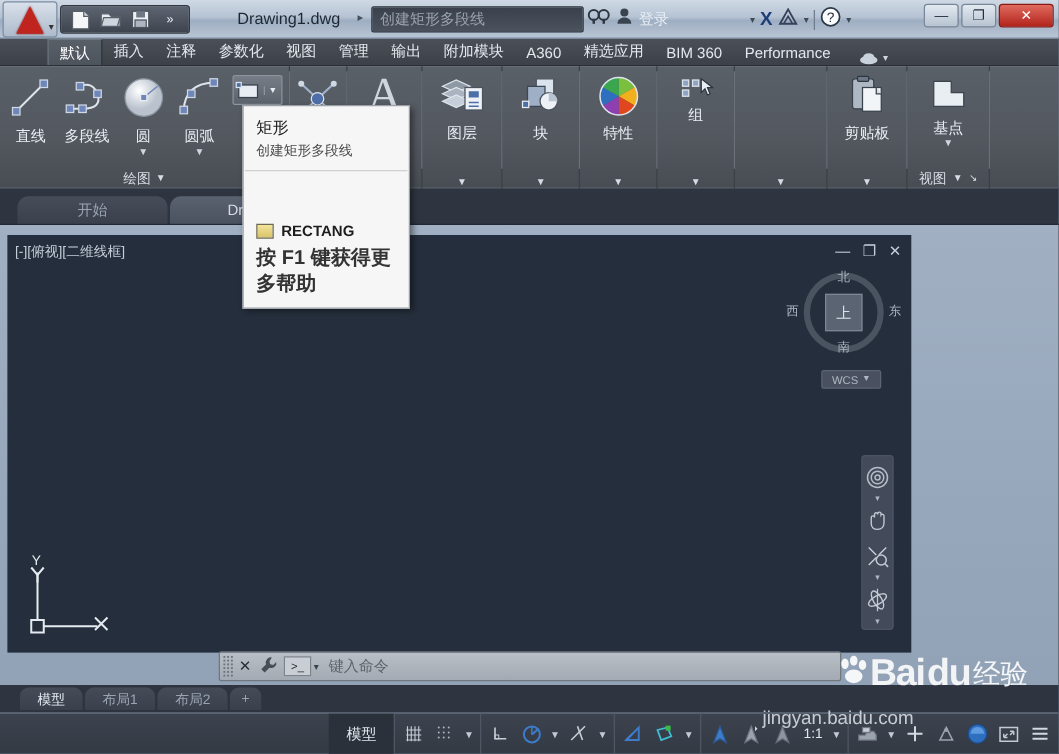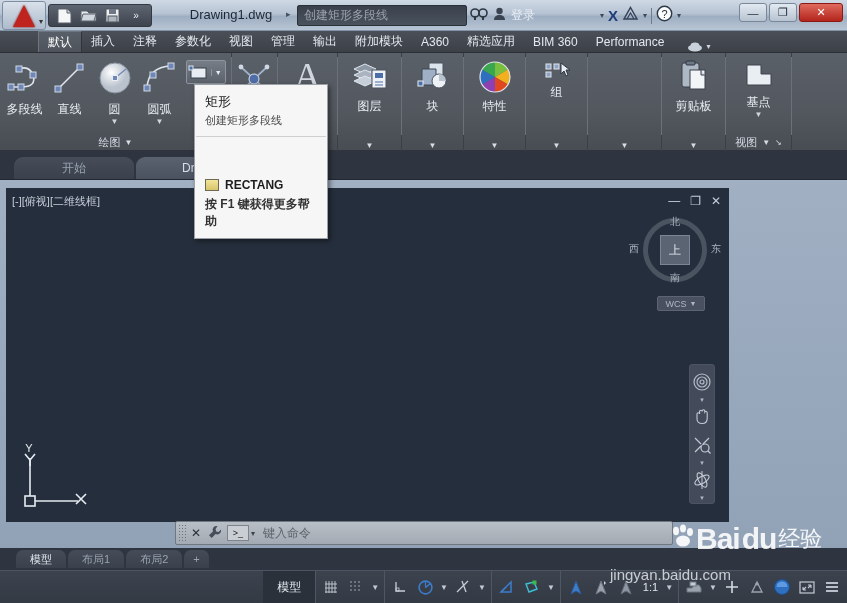--- a/index.html
+++ b/index.html
@@ -139,21 +139,21 @@
     position: absolute; left: 194px; top: 84px; width: 134px;
     background: #f6f6f6; border: 1px solid #9aa0a6;
     box-shadow: 2px 2px 5px rgba(0,0,0,.45);
     z-index: 60;
   }
   .tt-title { font-size: 13px; color: #1d1d1d; padding: 8px 10px 2px 10px; }
   .tt-desc { font-size: 11px; color: #4a4a4a; padding: 0 26px 8px 10px; }
   .tt-sep { height:1px; background:#d0d0d0; margin: 0 1px; }
   .tt-cmdrow { display:flex; align-items:center; gap:6px; padding: 7px 10px 2px 10px; margin-top: 34px; }
   .tt-cmd { font-size: 12px; font-weight: bold; color:#1d1d1d; }
-  .tt-help { font-size: 12px; color:#333; padding: 2px 10px 8px 10px; font-weight:bold;}
+  .tt-help { font-size: 16px; color:#333; padding: 2px 10px 8px 10px; font-weight:bold;}
   .tt-ico { width:14px; height:12px; background: linear-gradient(180deg,#f2e49a,#d8c46a); border:1px solid #6d6a53; }
 
   
   .filetabs {
     position: absolute; left: 0; top: 151px; width: 847px; height: 29px;
     background: #2f3540; border-bottom: 1px solid #222832;
     display: flex; align-items: flex-end; padding-left: 14px;
   }
   .ftab {
     height: 22px; min-width: 120px; padding: 0 16px; margin-right: 2px;
@@ -383,36 +383,36 @@
     </div>
   </div>
 
   <div class="ribbon">
 
     <div class="panel" style="width:232px;">
       <div class="drawrow">
 
         <div class="drawitem">
           <svg class="icn" width="44" height="42" viewBox="0 0 44 42">
+            <line x1="10" y1="32" x2="32" y2="10" stroke="#dfe5ec" stroke-width="1.6"></line>
+            <rect x="7" y="29" width="6" height="6" fill="#6e86b8" stroke="#cfd8e4"></rect>
+            <rect x="29" y="7" width="6" height="6" fill="#6e86b8" stroke="#cfd8e4"></rect>
+          </svg>
+          <div class="dl">直线</div>
+        </div>
+
+        <div class="drawitem">
+          <svg class="icn" width="44" height="42" viewBox="0 0 44 42">
             <path d="M8 30 L18 30 Q34 30 30 18 Q26 8 16 12" fill="none" stroke="#dfe5ec" stroke-width="1.6"></path>
             <rect x="5" y="27" width="6" height="6" fill="#6e86b8" stroke="#cfd8e4"></rect>
             <rect x="15" y="27" width="6" height="6" fill="#6e86b8" stroke="#cfd8e4"></rect>
             <rect x="27" y="15" width="6" height="6" fill="#6e86b8" stroke="#cfd8e4"></rect>
             <rect x="13" y="9" width="6" height="6" fill="#6e86b8" stroke="#cfd8e4"></rect>
           </svg>
           <div class="dl">多段线</div>
-        </div>
-
-        <div class="drawitem">
-          <svg class="icn" width="44" height="42" viewBox="0 0 44 42">
-            <line x1="10" y1="32" x2="32" y2="10" stroke="#dfe5ec" stroke-width="1.6"></line>
-            <rect x="7" y="29" width="6" height="6" fill="#6e86b8" stroke="#cfd8e4"></rect>
-            <rect x="29" y="7" width="6" height="6" fill="#6e86b8" stroke="#cfd8e4"></rect>
-          </svg>
-          <div class="dl">直线</div>
         </div>
 
         <div class="drawitem">
           <svg class="icn" width="44" height="42" viewBox="0 0 44 42">
             <defs>
                 <radialGradient id="cg" cx="38%" cy="32%">
                   <stop offset="0%" stop-color="#ffffff"></stop>
                   <stop offset="100%" stop-color="#b9c2cd"></stop>
                 </radialGradient>
               </defs>

